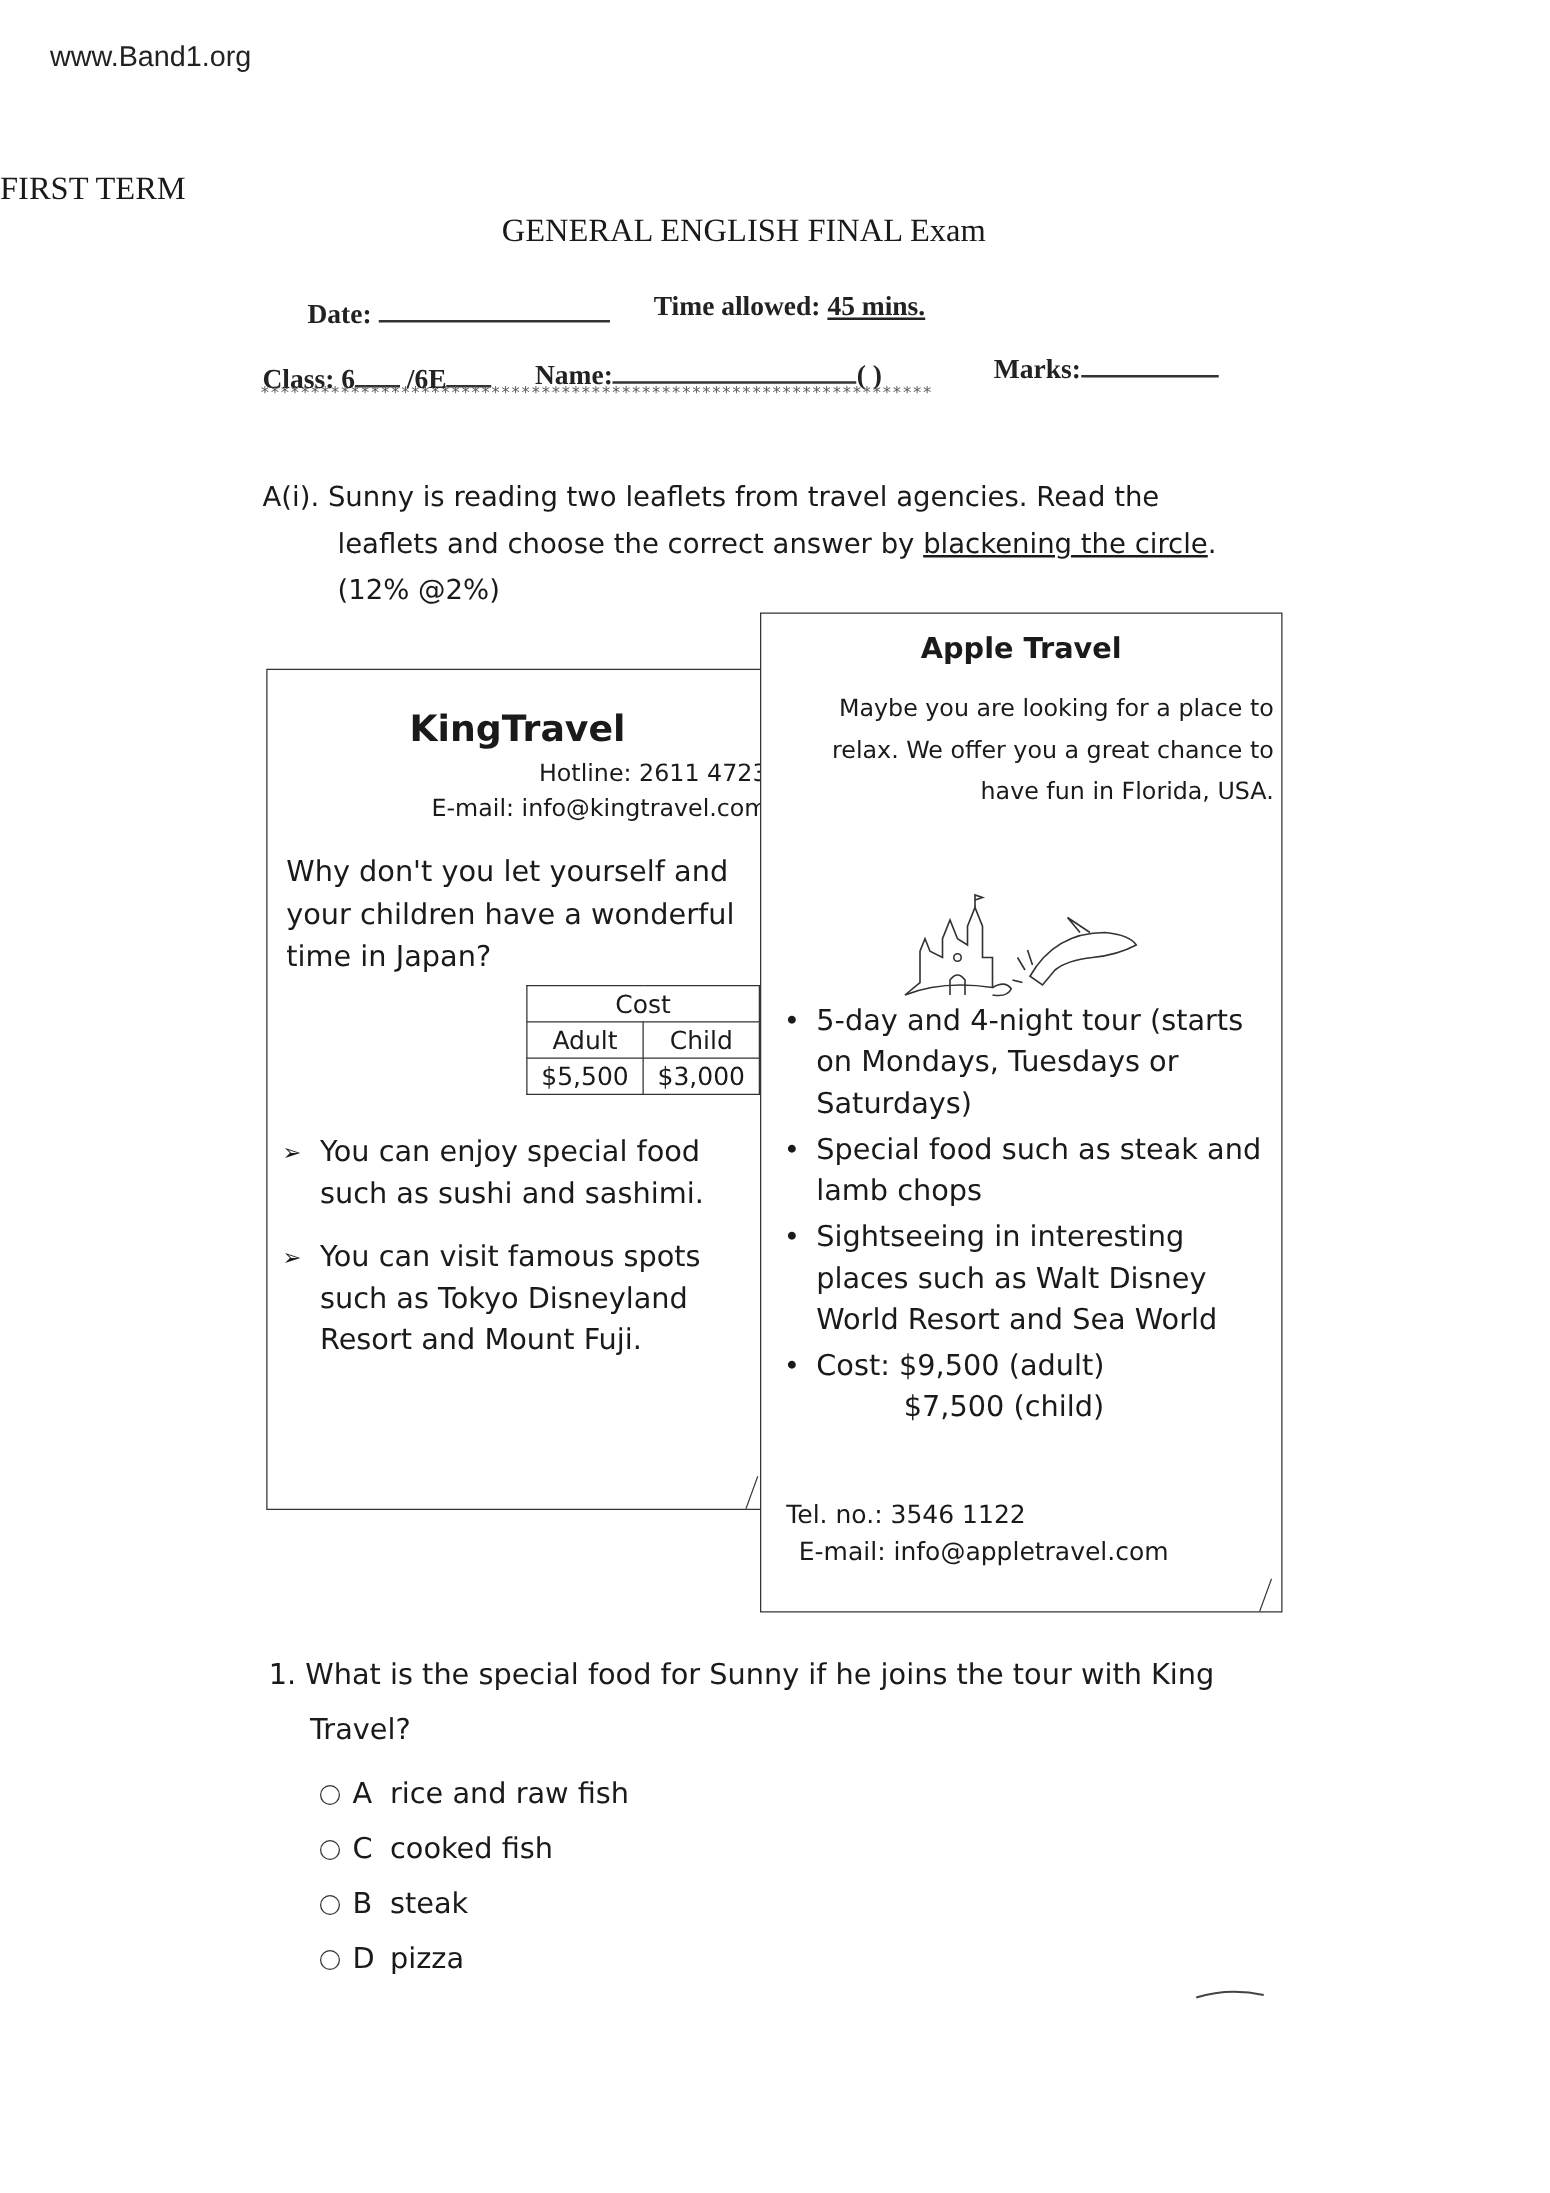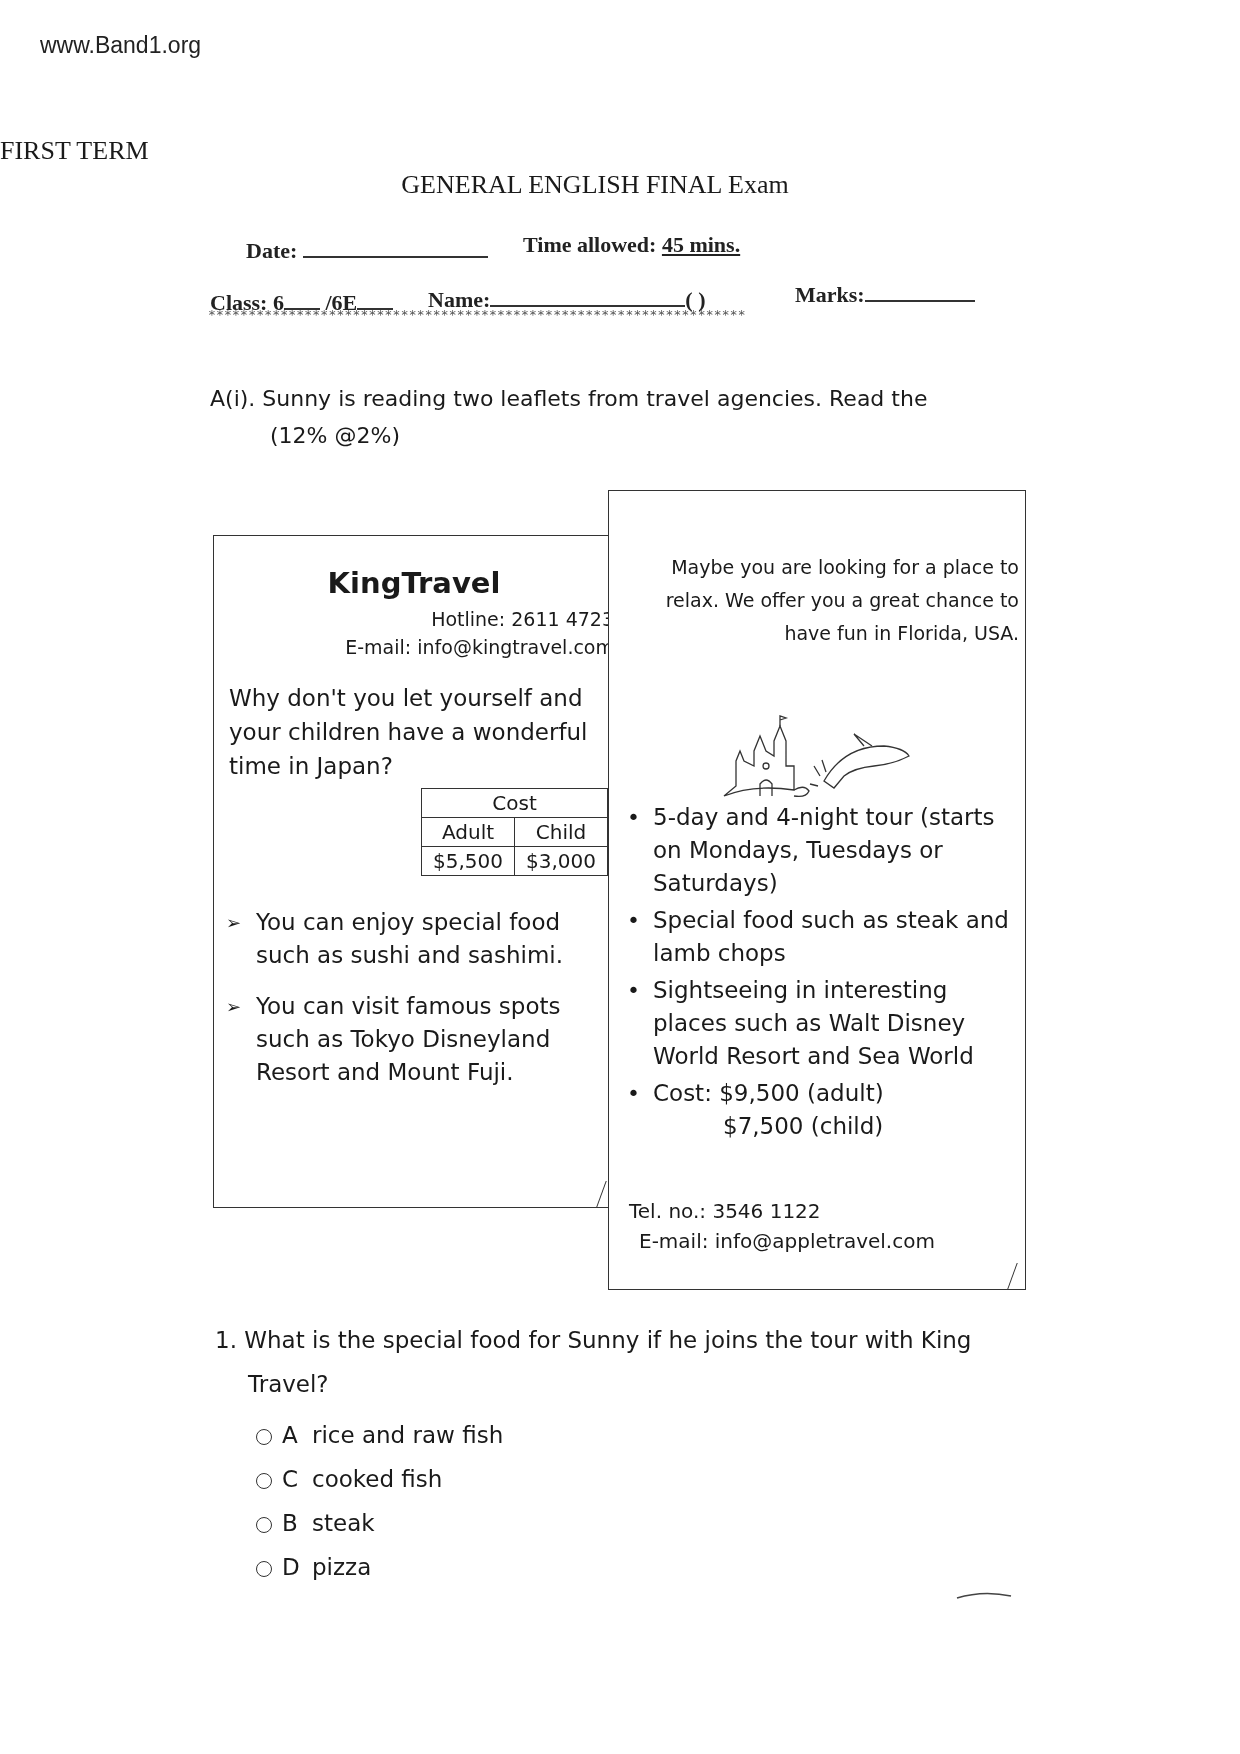--- a/index.html
+++ b/index.html
@@ -67,20 +67,21 @@
   <span>Name:</span><span class="blank" style="width:195px;"></span><span>(    )</span>
 </div>
 <div class="abs row" style="left:795px; top:282px;">
   <span>Marks:</span><span class="blank" style="width:110px;"></span>
 </div>
 <div class="abs stars">*******************************************************************</div>
 
 <div class="abs instr">
   <span>A(i).</span>
   <span>Sunny is reading two leaflets from travel agencies. Read the</span>
+  <span class="ind"><span>leaflets and choose the correct answer by </span><span class="u">blackening the circle</span><span>.</span></span>
   <span class="ind">(12% @2%)</span>
 </div>
 
 <div class="abs leaf king">
   <div class="k-title">KingTravel</div>
   <div class="k-small" style="top:72px;">Hotline: 2611 4723</div>
   <div class="k-small" style="top:100px;">E-mail: info@kingtravel.com</div>
   <div class="k-body" style="top:145px;">Why don't you let yourself and your children have a wonderful time in Japan?</div>
   <table class="cost">
     <tbody>
@@ -104,20 +105,21 @@
     </div>
     <div class="bul">
       <span class="m">➢</span>
       <span>You can visit famous spots such as Tokyo Disneyland Resort and Mount Fuji.</span>
     </div>
   </div>
   <div class="fold" style="right:-2px; bottom:0; transform:skewX(-20deg);"></div>
 </div>
 
 <div class="abs leaf apple">
+  <div class="a-title">Apple Travel</div>
   <div class="a-intro">Maybe you are looking for a place to relax. We offer you a great chance to have fun in Florida, USA.</div>
   <svg class="abs" style="left:105px; top:215px;" width="200" height="95" viewBox="0 0 200 95">
     <g fill="none" stroke="#333" stroke-width="1.3">
       <path d="M10 90 Q40 78 80 84 L80 60 L72 60 L72 35 L66 20 L60 35 L60 50 L52 45 L46 30 L40 45 L40 60 L30 55 L26 45 L22 55 L22 80 Z"></path>
       <path d="M46 90 L46 78 Q52 70 58 78 L58 90"></path>
       <path d="M66 20 L66 10 L72 12 L66 14"></path>
       <circle cx="52" cy="60" r="3"></circle>
       <path d="M80 84 Q90 78 95 85 Q92 92 80 90"></path>
     </g>
     <g fill="none" stroke="#333" stroke-width="1.3">

